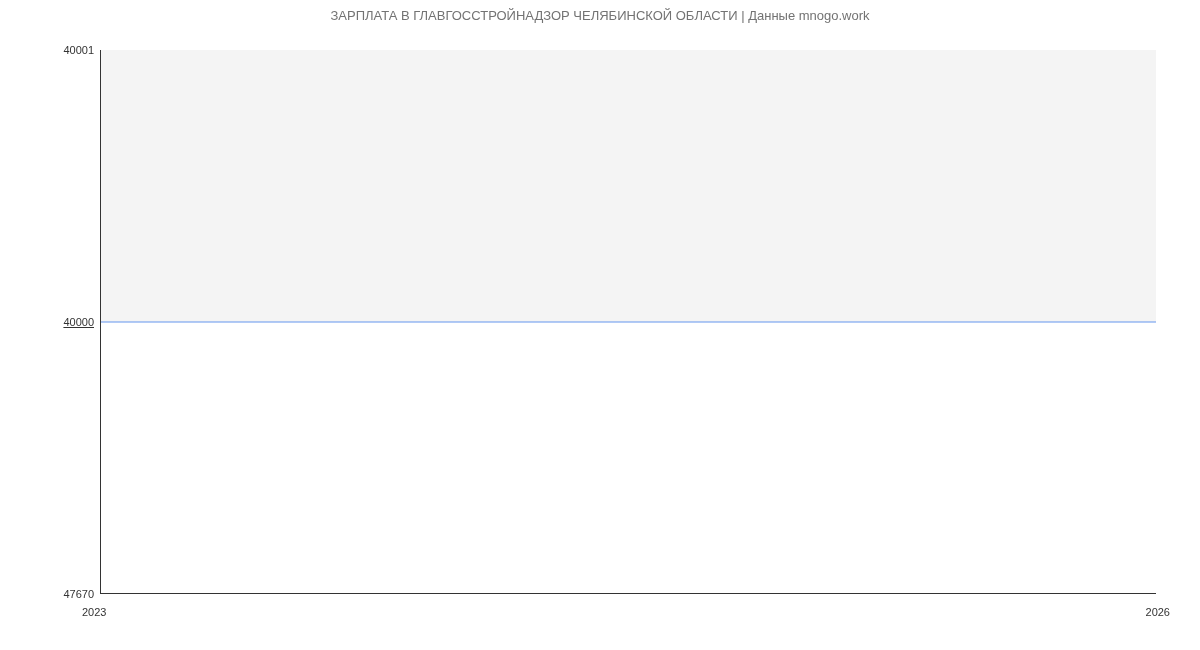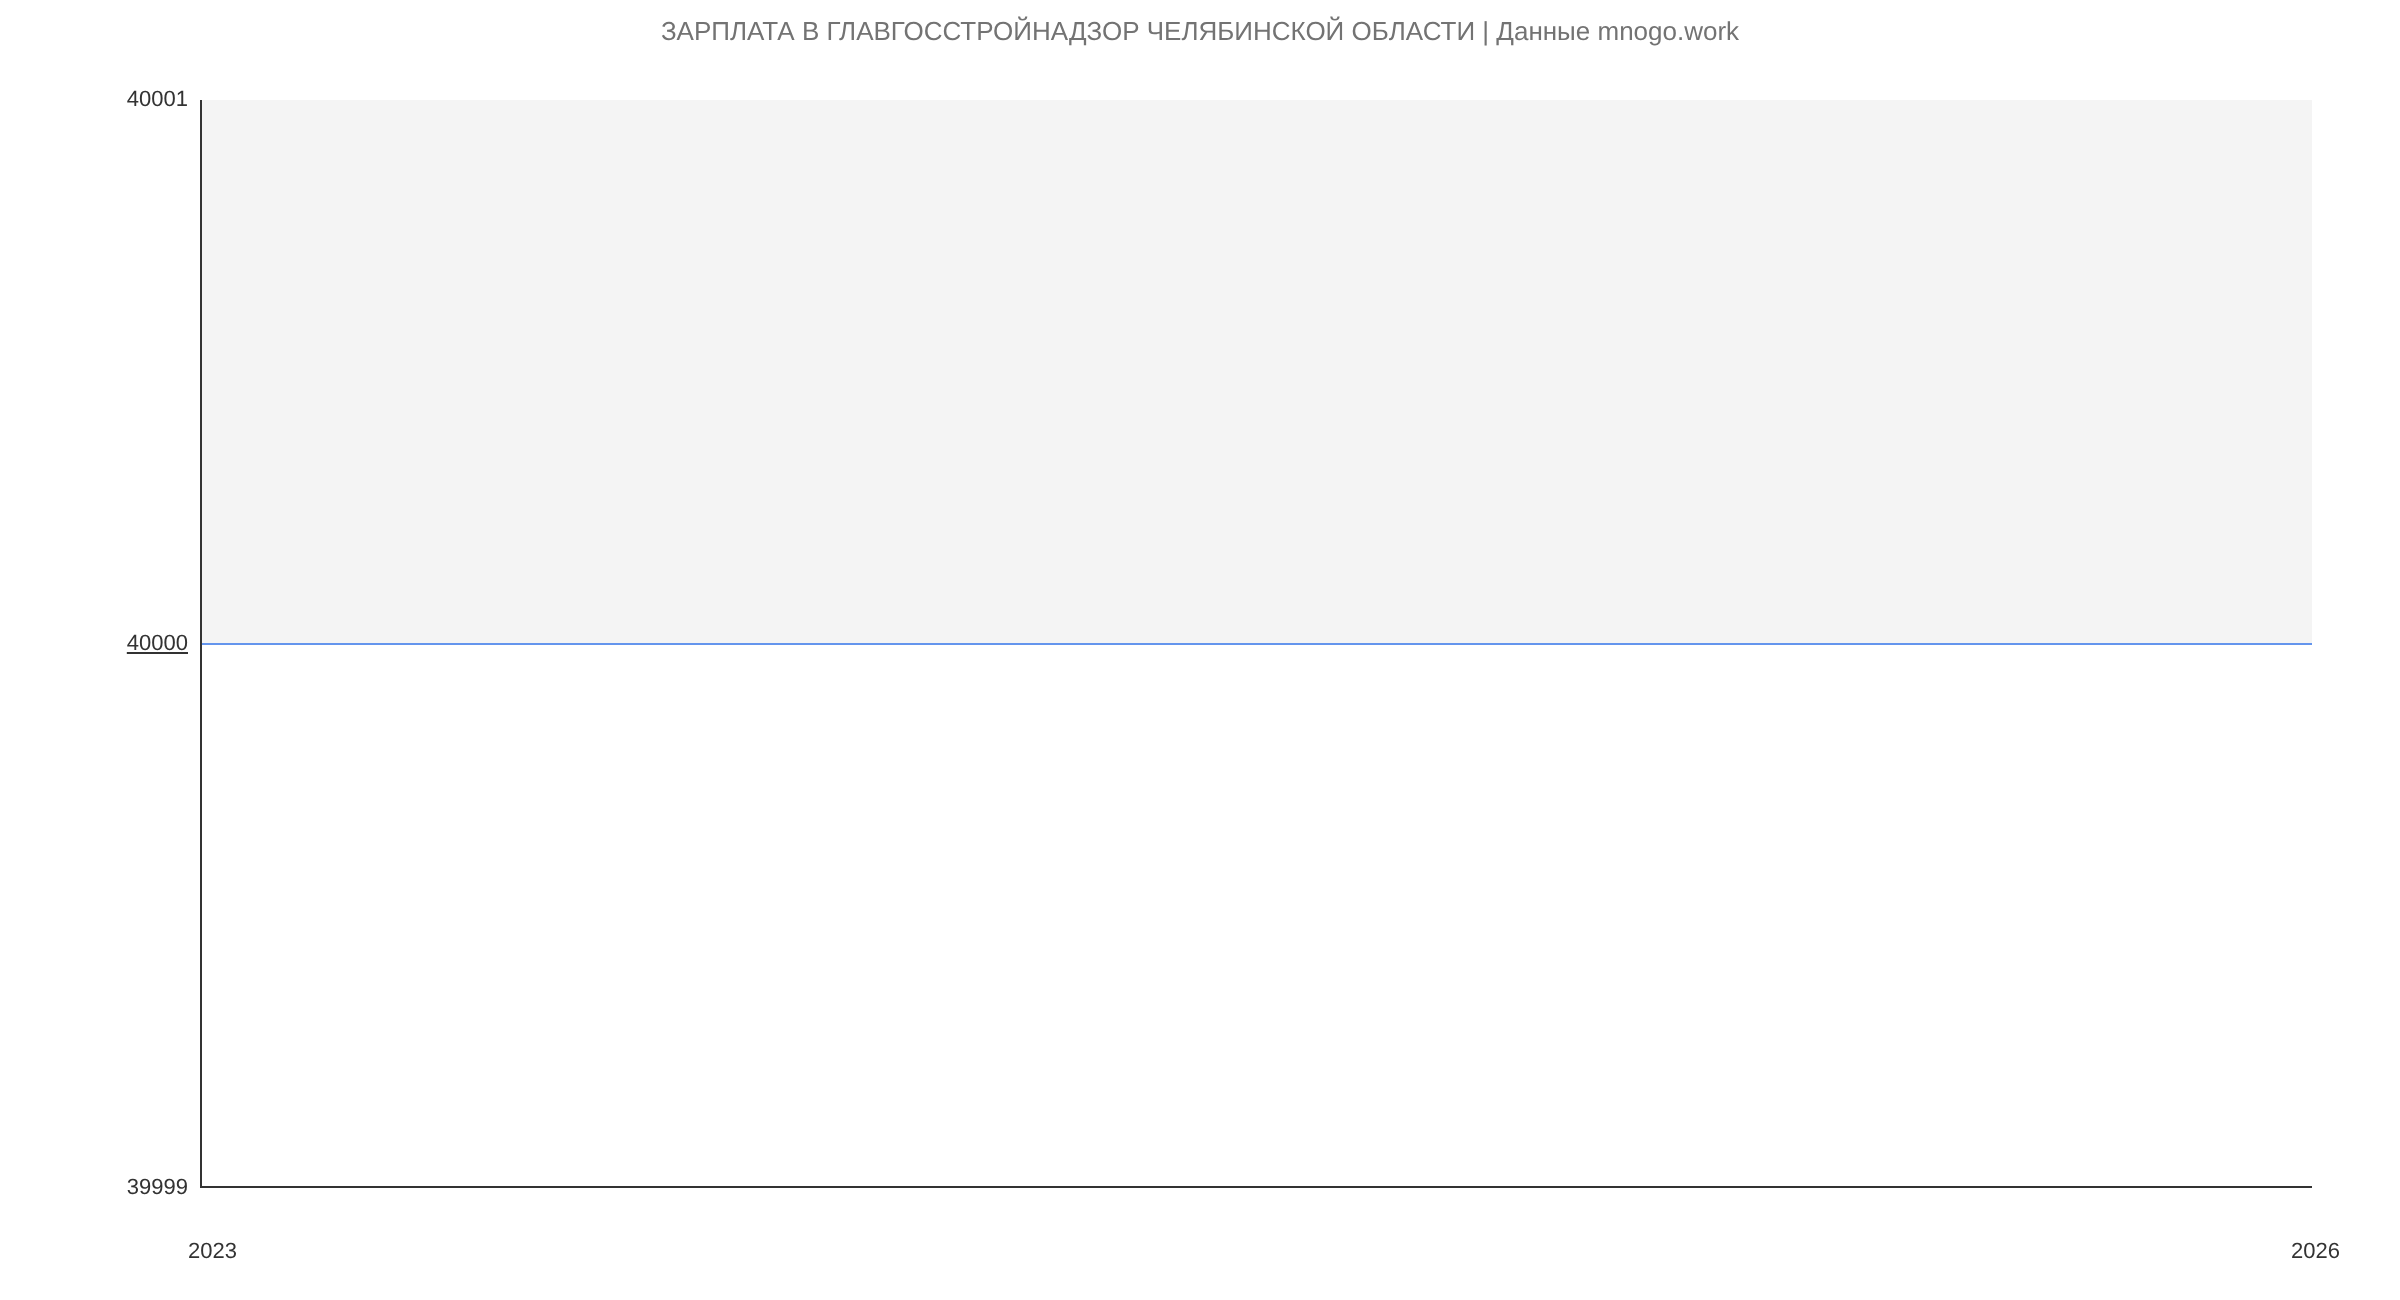--- a/index.html
+++ b/index.html
@@ -59,37 +59,36 @@
       font-size: 11px;
       color: #333333;
       transform: translateY(-50%);
       text-align: right;
     }
     .y-top { top: 50px; }
     .y-mid { top: 322px; text-decoration: underline; }
     .y-bot { top: 594px; }
     .x-tick-label {
       position: absolute;
-      top: 620px;
+      top: 606px;
       font-size: 11px;
       color: #333333;
-      margin-left: 12px;
     }
     .x-left { left: 82px; }
     .x-right { right: 30px; }
   </style>
 </head>
 <body>
 
 <div class="chart-title">ЗАРПЛАТА В ГЛАВГОССТРОЙНАДЗОР ЧЕЛЯБИНСКОЙ ОБЛАСТИ | Данные mnogo.work</div>
 
 <div class="plot-area">
   <div class="plot-bg-upper"></div>
   <div class="plot-bg-lower"></div>
   <div class="data-line"></div>
 </div>
 
 <div class="y-tick-label y-top">40001</div>
 <div class="y-tick-label y-mid">40000</div>
-<div class="y-tick-label y-bot">39999</div>
+<div class="y-tick-label y-bot">47670</div>
 
 <div class="x-tick-label x-left">2023</div>
 <div class="x-tick-label x-right">2026</div>
 
 </body></html>

